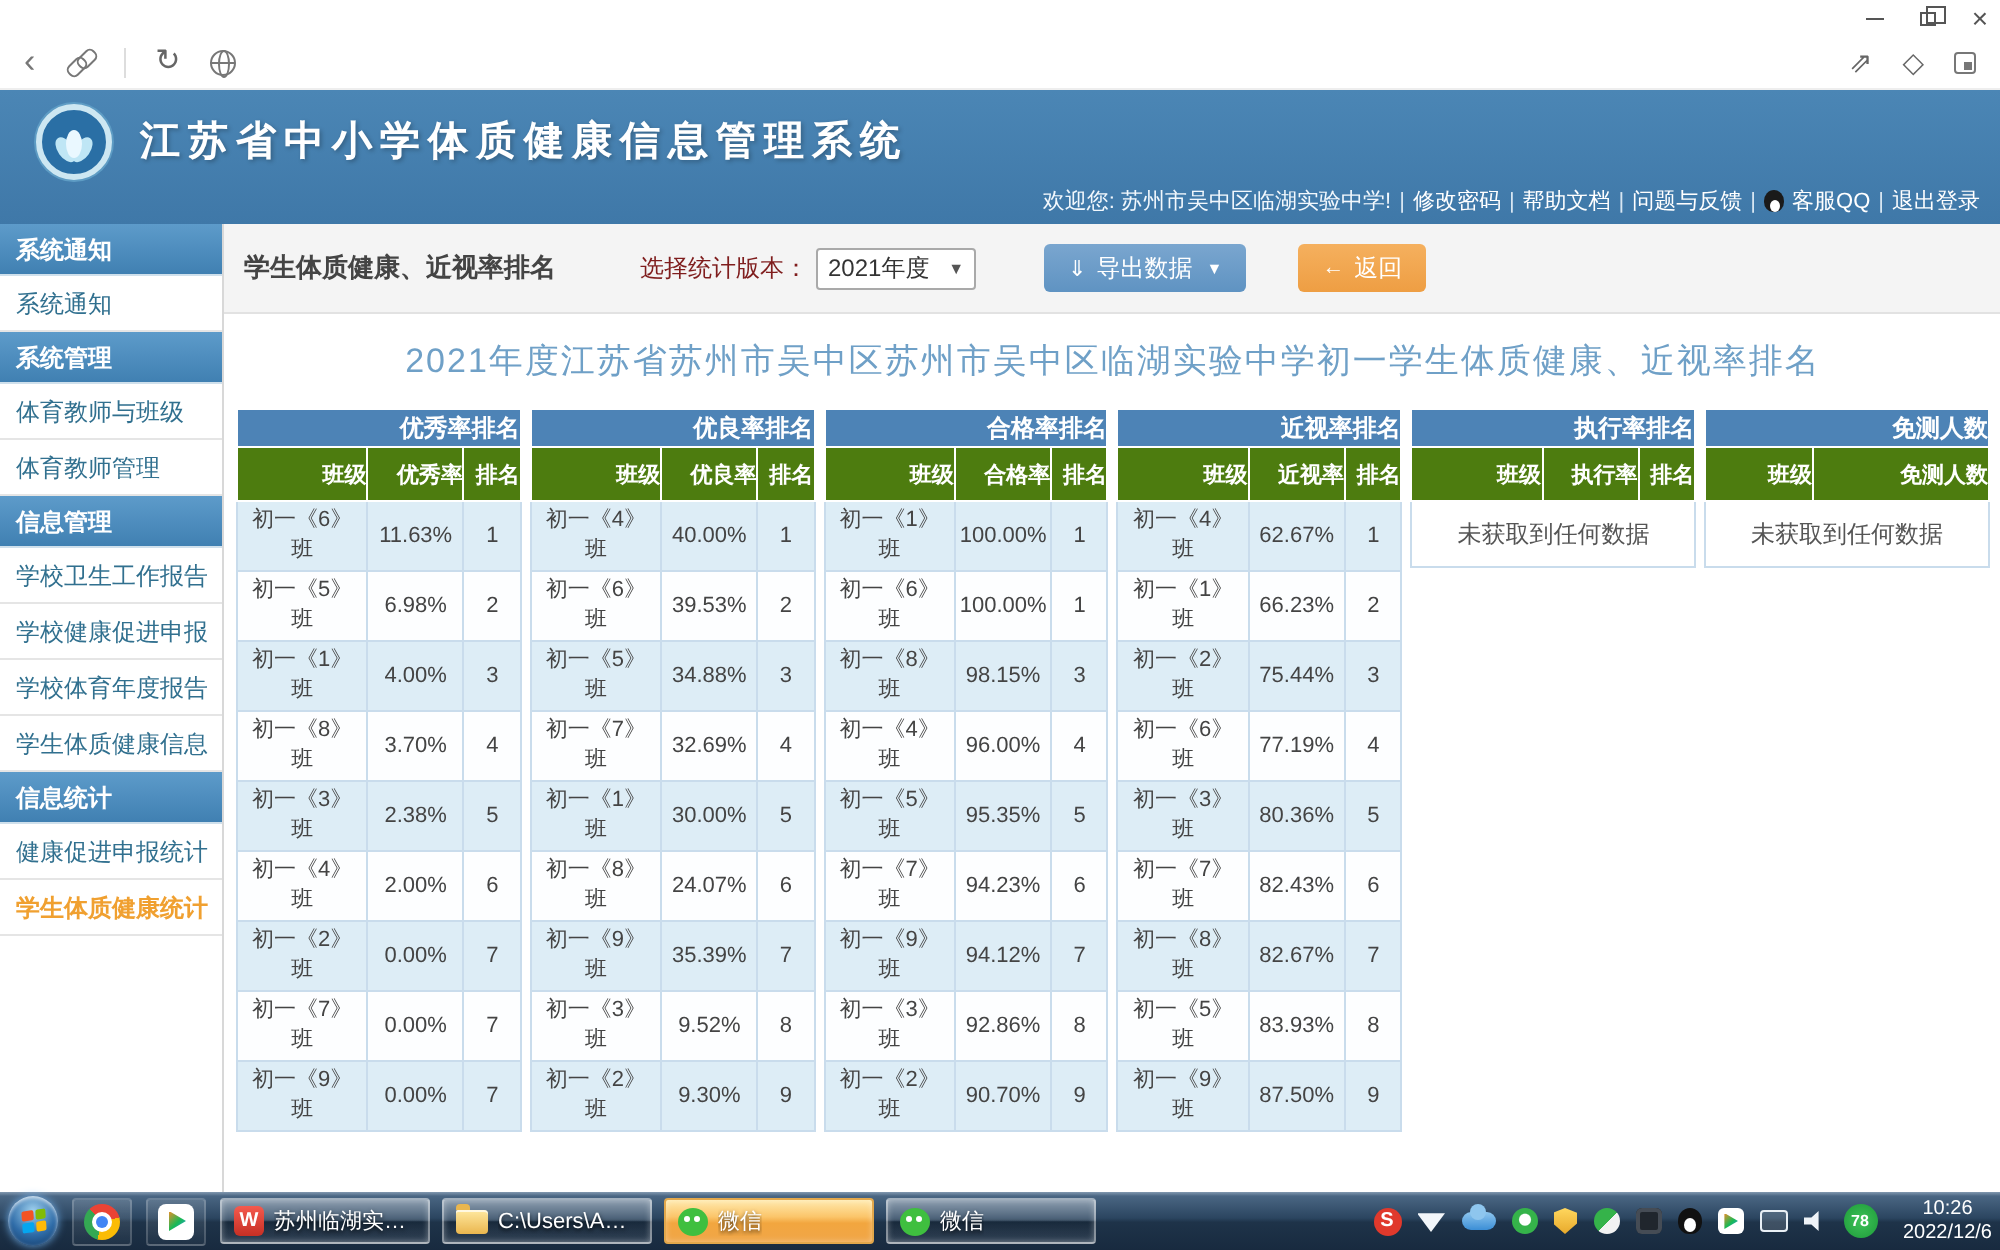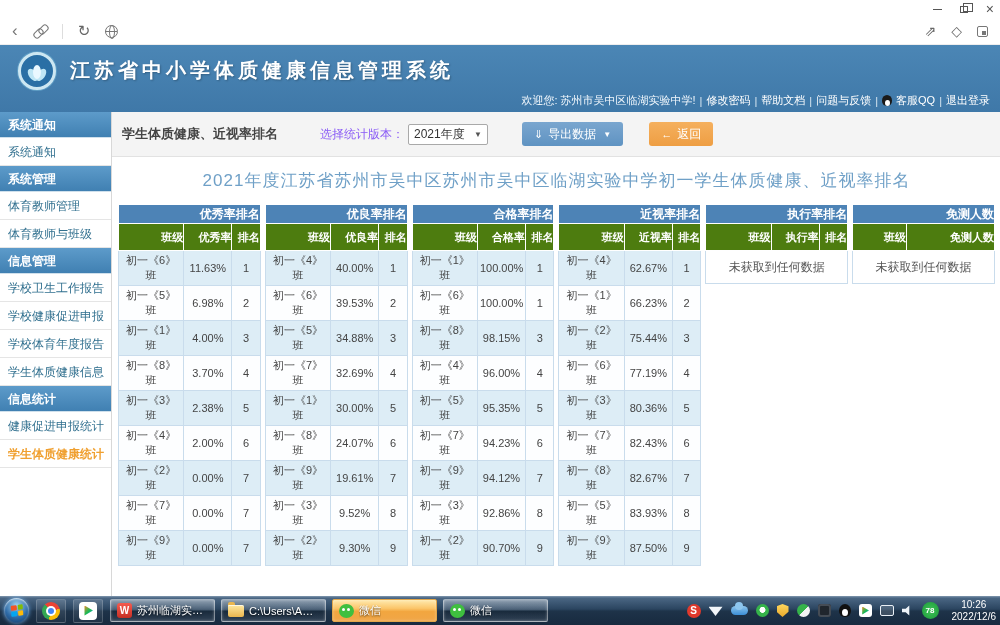--- a/index.html
+++ b/index.html
@@ -49,21 +49,21 @@
 
   .sidebar { width:112px; flex-shrink:0; border-right:1px solid #d8d8d8; background:#fff; }
   .sb-header { height:26px; line-height:26px; padding-left:8px; font-size:12px; font-weight:bold; color:#fff;
     background:linear-gradient(#5d9bca,#4080b2); border-bottom:1px solid #cfe0ec; }
   .sb-item { height:28px; line-height:28px; padding-left:8px; font-size:12px; color:#31708f; border-bottom:1px solid #e5e5e5; cursor:pointer; white-space:nowrap; }
   .sb-item.active { color:#f0a030; font-weight:bold; }
 
   .main { flex:1; display:flex; flex-direction:column; min-width:0; background:#fff; }
   .page-toolbar { height:45px; flex-shrink:0; background:#f4f4f4; border-bottom:1px solid #e2e2e2; display:flex; align-items:center; padding:0 10px; }
   .page-label { font-size:13px; font-weight:bold; color:#444; }
-  .version-label { font-size:12px; color:#8b5cf6; margin-left:42px; }
+  .version-label { font-size:12px; color:#7f1d1d; margin-left:42px; }
   .select { width:80px; height:21px; margin-left:4px; background:#fff; border:1px solid #a9a9a9; border-radius:2px; font-size:12px; color:#333; display:flex; align-items:center; justify-content:space-between; padding:0 5px; cursor:pointer; }
   .select .caret { font-size:8px; color:#555; }
   .btn { height:24px; border:none; border-radius:3px; color:#fff; font-size:12px; display:flex; align-items:center; gap:5px; padding:0 12px; cursor:pointer; font-family:inherit; }
   .btn-export { background:linear-gradient(#7aa6cf,#5f93c2); margin-left:34px; }
   .btn-return { background:linear-gradient(#f5b05e,#ee9e43); margin-left:26px; }
   .btn .bicon { font-size:11px; }
   .btn .bcaret { font-size:8px; margin-left:2px; }
 
   .page-body { flex:1; padding:12px 5px 0 6px; overflow:hidden; }
   .report-title { text-align:center; font-size:17px; font-weight:normal; color:#6fa0c7; margin-bottom:12px; letter-spacing:1px; }
@@ -183,22 +183,22 @@
           <a>退出登录</a>
         </span>
     </div>
   </div>
 
   <div class="content">
     <aside class="sidebar" id="sidebar">
         <div class="sb-header">系统通知</div>
         <div class="sb-item">系统通知</div>
         <div class="sb-header">系统管理</div>
+        <div class="sb-item">体育教师与班级</div>
         <div class="sb-item">体育教师管理</div>
-        <div class="sb-item">体育教师与班级</div>
         <div class="sb-header">信息管理</div>
         <div class="sb-item">学校卫生工作报告</div>
         <div class="sb-item">学校健康促进申报</div>
         <div class="sb-item">学校体育年度报告</div>
         <div class="sb-item">学生体质健康信息</div>
         <div class="sb-header">信息统计</div>
         <div class="sb-item">健康促进申报统计</div>
         <div class="sb-item active">学生体质健康统计</div>
       </aside>
 
@@ -333,21 +333,21 @@
                     <td class="rate">30.00%</td>
                     <td class="rank">5</td>
                   </tr>
                   <tr class="even">
                     <td class="cls">初一《8》班</td>
                     <td class="rate">24.07%</td>
                     <td class="rank">6</td>
                   </tr>
                   <tr class="odd">
                     <td class="cls">初一《9》班</td>
-                    <td class="rate">19.61%</td>
+                    <td class="rate">35.39%</td>
                     <td class="rank">7</td>
                   </tr>
                   <tr class="even">
                     <td class="cls">初一《3》班</td>
                     <td class="rate">9.52%</td>
                     <td class="rank">8</td>
                   </tr>
                   <tr class="odd">
                     <td class="cls">初一《2》班</td>
                     <td class="rate">9.30%</td>

